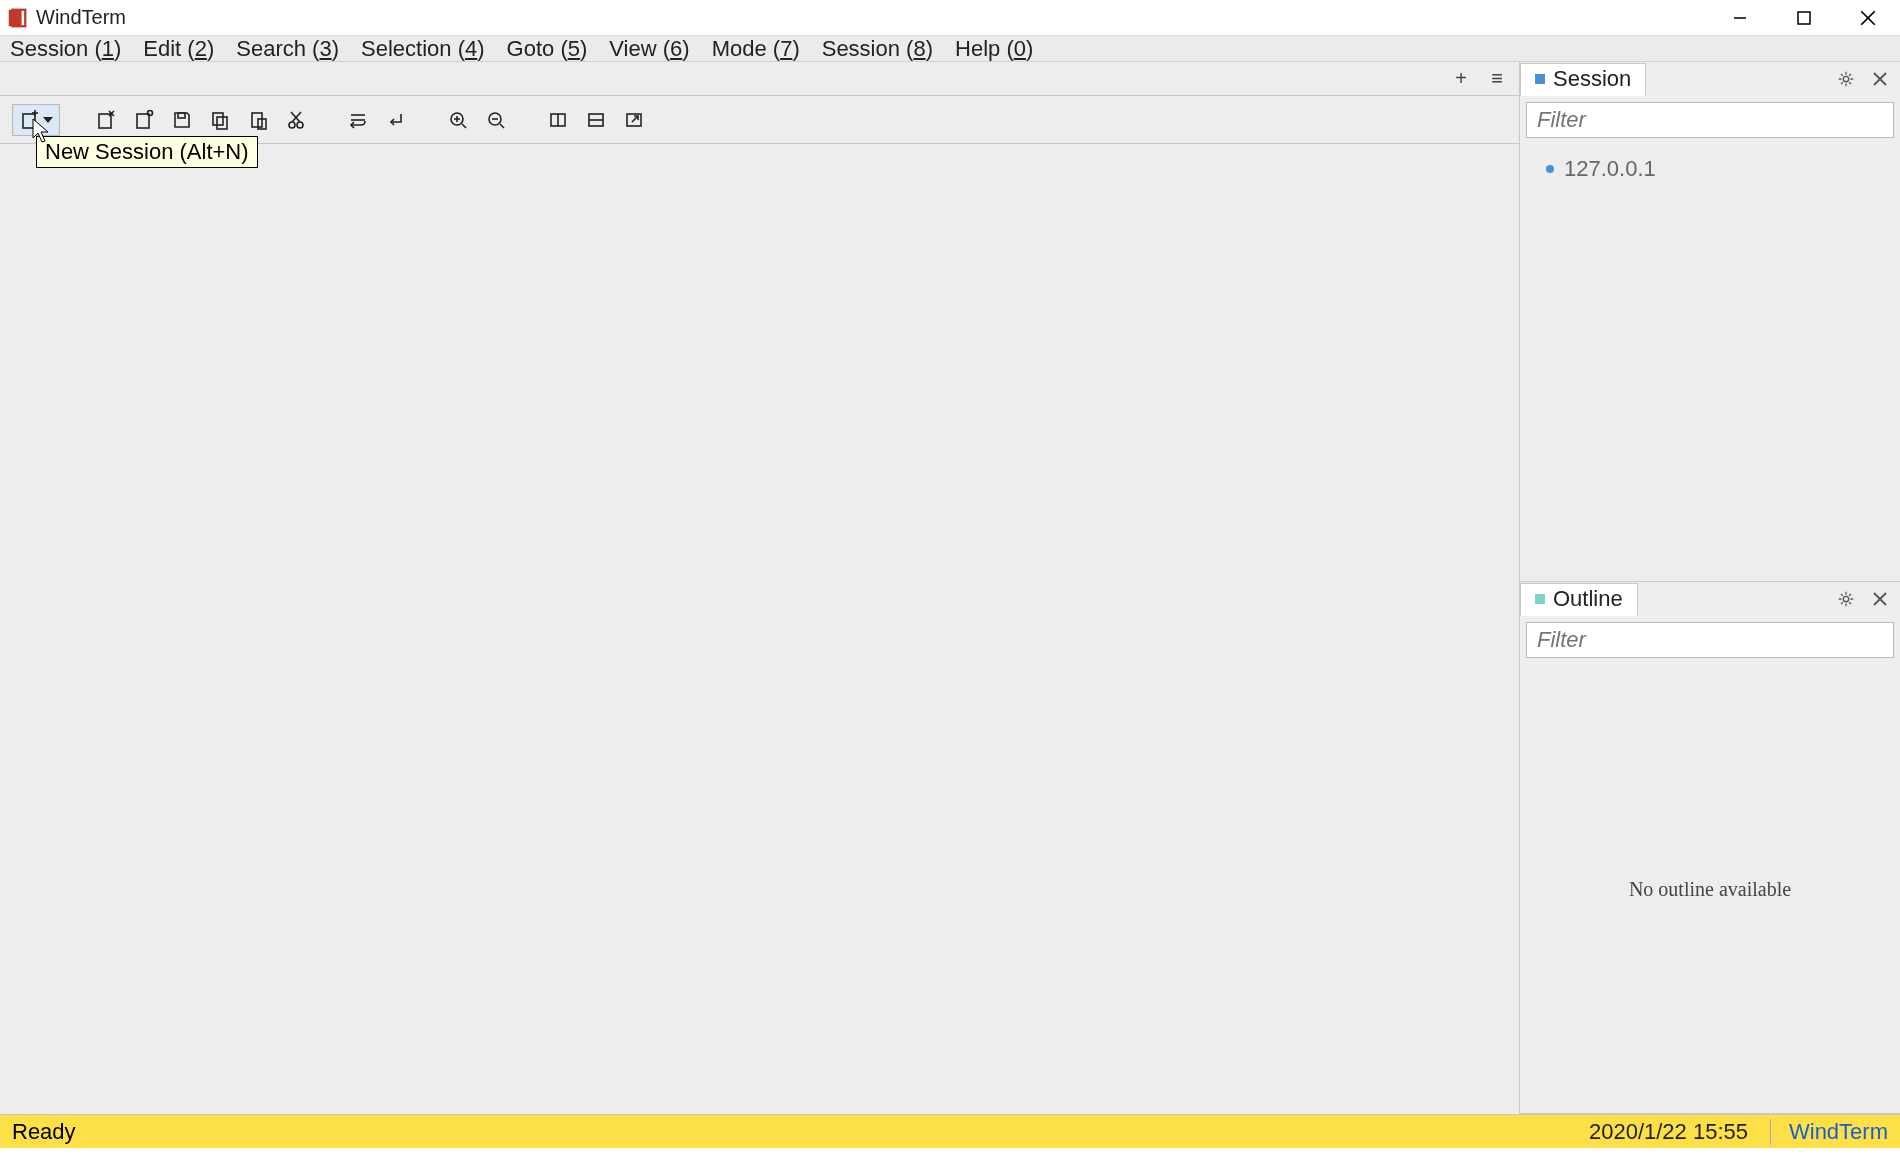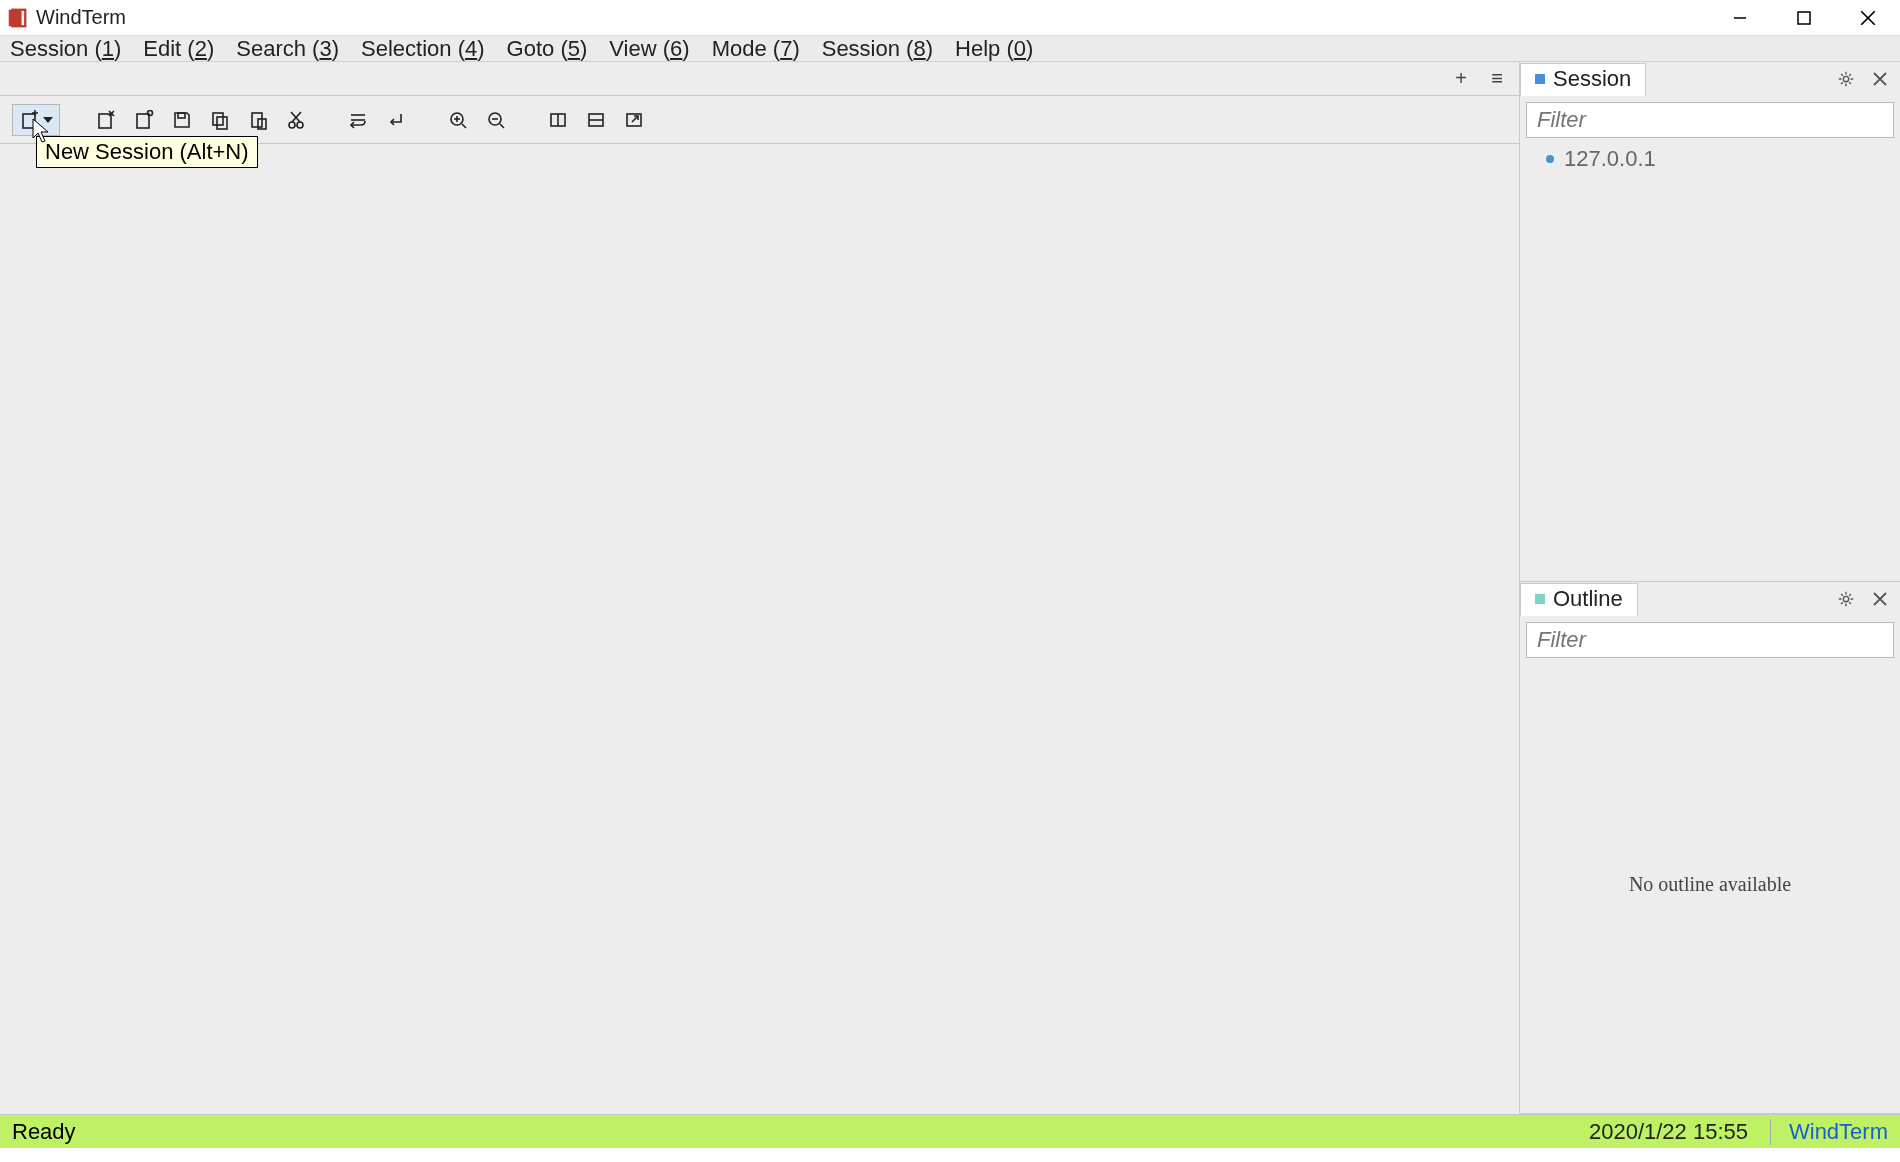--- a/index.html
+++ b/index.html
@@ -49,28 +49,28 @@
   .panel.session { height:520px; }
   .panel.outline { flex:1; }
   .panel-header { height:34px; display:flex; align-items:center; background:#ededed; }
   .panel-tab { height:34px; display:flex; align-items:center; gap:8px; padding:0 14px; background:#fff; border-right:1px solid #c8c8c8; border-bottom:2px solid #fff; margin-bottom:-1px; border-top:1px solid #c8c8c8; border-left:1px solid #c8c8c8;}
   .panel-tab .sq { width:10px; height:10px; }
   .panel-tab .sq.session { background:#4a90d9; }
   .panel-tab .sq.outline { background:#7fd4c9; }
   .panel-tab span { font-size:22px; color:#222;}
   .panel-header .spacer { flex:1; }
   .panel-header .hdr-btn { width:28px; height:28px; display:flex; align-items:center; justify-content:center; cursor:pointer; color:#555; margin-right:6px;}
-  .panel-body { flex:1; background:#ededed; padding:6px; display:flex; flex-direction:column; gap:4px;}
+  .panel-body { flex:1; background:#ededed; padding:6px; display:flex; flex-direction:column; gap:14px;}
   .filter-input { height:36px; border:1px solid #b8b8b8; padding:0 10px; font-size:22px; font-style:italic; color:#888; background:#fff;}
   .tree-item { display:flex; align-items:center; gap:10px; padding:4px 20px; font-size:22px; color:#666; cursor:pointer;}
   .tree-item .dot { width:8px; height:8px; border-radius:50%; background:#4a90d9;}
   .outline-empty { flex:1; display:flex; align-items:center; justify-content:center; font-family:Liberation Serif, serif; font-size:20px; color:#444;}
 
   
-  .status-bar { height:34px; background:#bef264; border-top:1px solid #c8c8c8; display:flex; align-items:center; justify-content:space-between; padding:0 12px; font-size:22px;}
+  .status-bar { height:34px; background:#fde047; border-top:1px solid #c8c8c8; display:flex; align-items:center; justify-content:space-between; padding:0 12px; font-size:22px;}
   .status-right { display:flex; align-items:center; gap:18px;}
   .status-right .dt { color:#222; border-right:1px solid #aaa; padding-right:22px;}
   .status-right .brand { color:#1a5fd0; font-weight:500;}
 </style>
 </head>
 <body>
 
 <div class="title-bar">
   <div class="title-left">
     <svg class="app-icon" viewBox="0 0 24 24">

